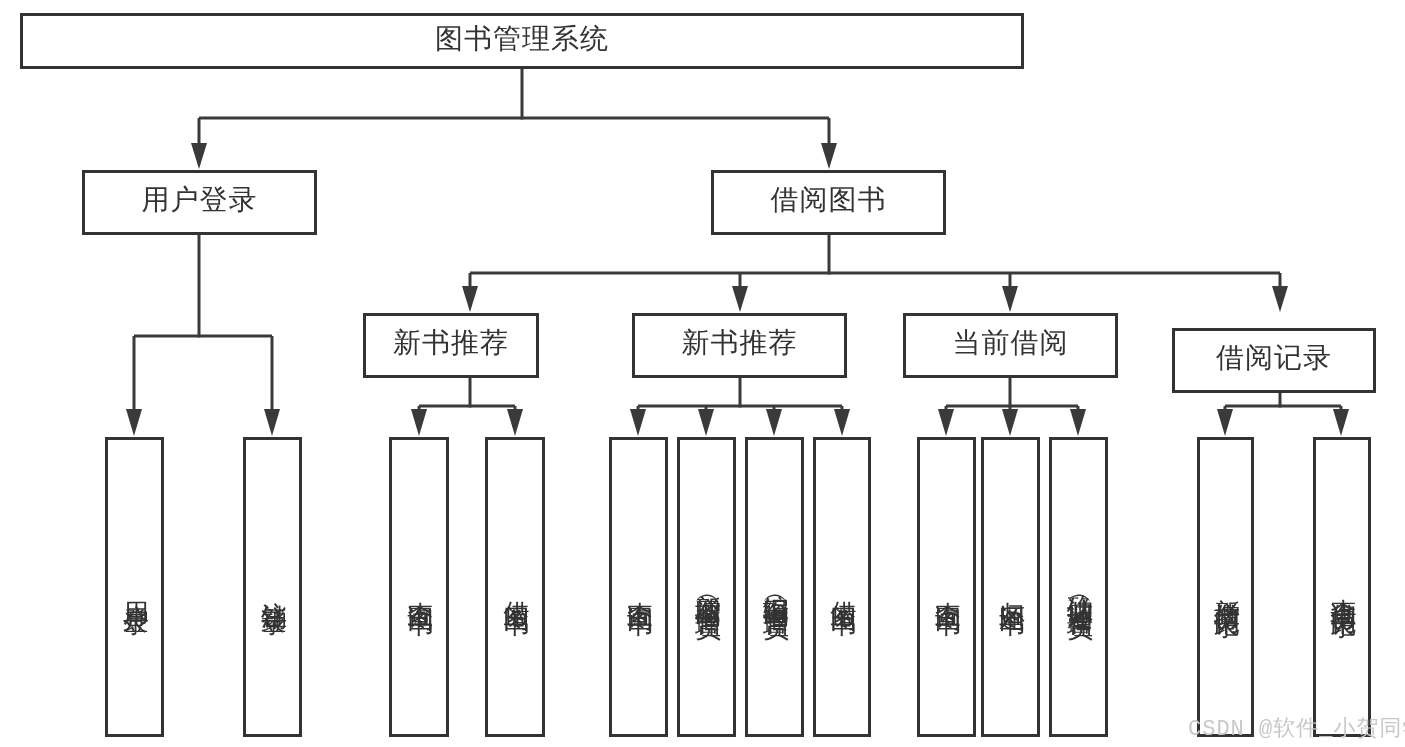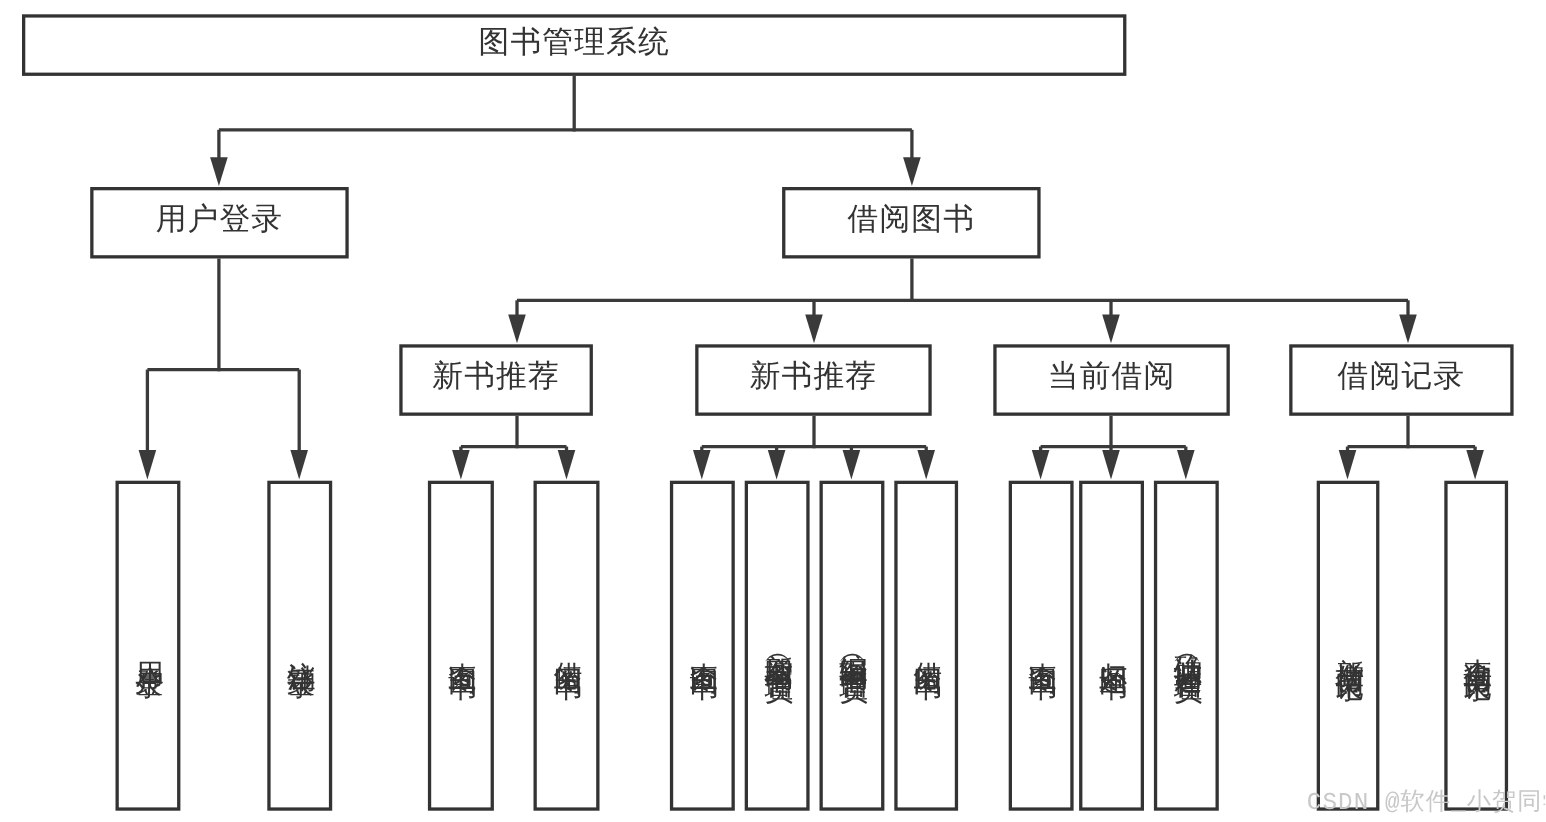--- a/index.html
+++ b/index.html
@@ -128,21 +128,21 @@
   </svg>
 
   <div class="box" style="left:20px;top:13px;width:1004px;height:56px">图书管理系统</div>
 
   <div class="box" style="left:82px;top:170px;width:235px;height:65px">用户登录</div>
   <div class="box" style="left:711px;top:170px;width:235px;height:65px">借阅图书</div>
 
   <div class="box" style="left:363px;top:313px;width:176px;height:65px">新书推荐</div>
   <div class="box" style="left:632px;top:313px;width:215px;height:65px">新书推荐</div>
   <div class="box" style="left:903px;top:313px;width:215px;height:65px">当前借阅</div>
-  <div class="box" style="left:1172px;top:313px;width:204px;height:65px">借阅记录</div>
+  <div class="box" style="left:1172px;top:328px;width:204px;height:65px">借阅记录</div>
 
   <div class="box vbox" style="left:105px;top:437px;width:59px;height:300px">用户登录</div>
   <div class="box vbox" style="left:243px;top:437px;width:59px;height:300px">注销登录</div>
 
   <div class="box vbox" style="left:389px;top:437px;width:60px;height:300px">查询图书</div>
   <div class="box vbox" style="left:485px;top:437px;width:60px;height:300px">借阅图书</div>
 
   <div class="box vbox" style="left:609px;top:437px;width:59px;height:300px">查询图书</div>
   <div class="box vbox" style="left:677px;top:437px;width:59px;height:300px">新增图书（管理员）</div>
   <div class="box vbox" style="left:745px;top:437px;width:59px;height:300px">编辑图书（管理员）</div>

